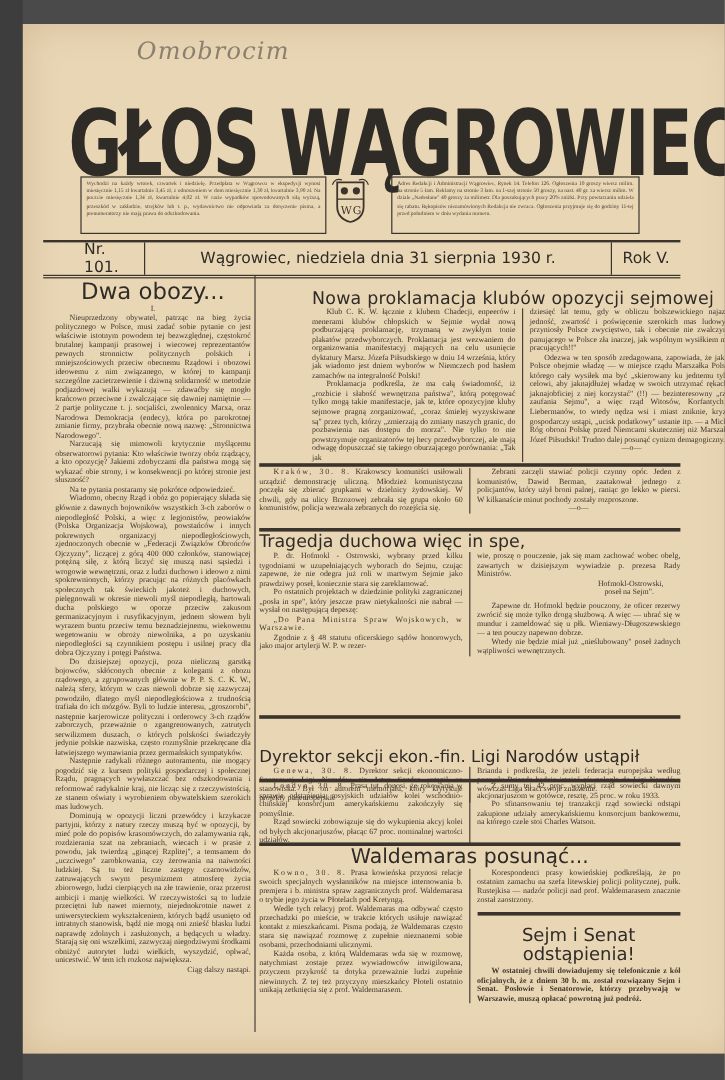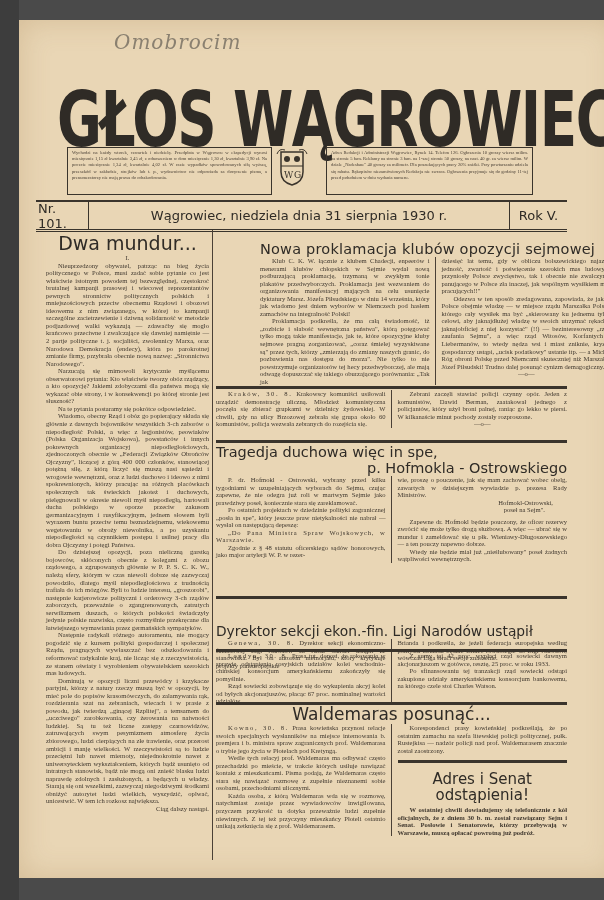--- a/index.html
+++ b/index.html
@@ -6,21 +6,21 @@
   body { width:604px; height:900px; background:#4a4a4a; position:relative; overflow:hidden; font-family:"Liberation Serif", serif; color:#3a342c; }
   .page { position:absolute; left:19px; top:20px; width:566px; height:858px; background:#e9d6b5; box-shadow: inset 0 0 30px rgba(150,110,60,0.25); padding-left: 32px; }
   .leftshadow { position:absolute; left:0; top:0; width:19px; height:900px; background:#3d3d3d; }
   .handwriting { position:absolute; left:95px; top:10px; font-family:"DejaVu Serif", serif; font-style:italic; font-size:20px; color:#8a8070; letter-spacing:1px; }
   .masthead { position:absolute; left:38px; top:60px; width:500px; height:80px; font-family:"DejaVu Sans", sans-serif; font-weight:bold; font-size:76px; line-height:80px; color:#2f2b26; letter-spacing:-2px; transform:scaleX(0.72); transform-origin:left top; white-space:nowrap; }
   .infobox { position:absolute; border:1px solid #3a342c; font-size:4.6px; line-height:6.2px; padding:2px 4px; text-align:justify; color:#4a4036; }
   .info-left { left:48px; top:127px; width:195px; height:42px; }
   .info-right { left:307px; top:127px; width:197px; height:42px; }
   .crest { position:absolute; left:256px; top:126px; width:34px; height:40px; }
   .dateline { position:absolute; left:17px; top:180px; width:531px; height:27px; border-top:2px solid #3a342c; border-bottom:3px double #3a342c; font-family:"DejaVu Sans", sans-serif; font-size:13px; color:#2f2b26; display:flex; align-items:center; }
-  .dateline .nr { width:50px; border-right:1px solid #3a342c; height:100%; display:flex; align-items:center; padding-left:2px; }
+  .dateline .nr { width:50px; border-right:1px solid #3a342c; height:100%; display:flex; align-items:center; padding-left:2px;margin-left:32px; }
   .dateline .dt { flex:1; text-align:center; }
   .dateline .rok { width:57px; border-left:1px solid #3a342c; height:100%; display:flex; align-items:center; justify-content:center; }
   .col1 { position:absolute; left:27px; top:212px; width:163px; }
   .vrule { position:absolute; width:1px; background:#4a4036; }
   h2.h { font-family:"DejaVu Sans", sans-serif; font-weight:normal; margin:0; color:#2f2b26; white-space:nowrap; }
   .body { font-size:6.6px; line-height:7.55px; text-align:justify; color:#3f372e; }
   .body p { margin:0; text-indent:12px; }
   .sec { position:absolute; left:197px; width:351px; }
   .hr { position:absolute; left:197px; width:351px; height:3px; background:#3a342c; }
   .twocol { display:flex; gap:6px; }
@@ -51,21 +51,21 @@
   </svg>
   <div class="infobox info-right">Adres Redakcji i Administracji Wągrowiec, Rynek 14. Telefon 126. Ogłoszenia 10 groszy wiersz milim. na stronie 5 łam. Reklamy na stronie 3 łam. na 1-szej stronie 50 groszy, na nast. 40 gr. za wiersz milim. W dziale „Nadesłane" 40 groszy za milimetr. Dla poszukujących pracy 20% zniżki. Przy powtarzaniu udziela się rabatu. Rękopisów niezamówionych Redakcja nie zwraca. Ogłoszenia przyjmuje się do godziny 11-tej przed południem w dniu wydania numeru.</div>
 
   <div class="dateline">
     <div class="nr">Nr. 101.</div>
     <div class="dt">Wągrowiec, niedziela dnia 31 sierpnia 1930 r.</div>
     <div class="rok">Rok V.</div>
   </div>
 
   <div class="col1">
-    <h2 class="h center" style="font-size:19px;">Dwa mundur...</h2>
+    <h2 class="h center" style="font-size:19px;">Dwa obozy...</h2>
     <div class="body center" style="text-indent:0;">I.</div>
     <div class="body">
       <p>Nieuprzedzony obywatel, patrząc na bieg życia politycznego w Polsce, musi zadać sobie pytanie co jest właściwie istotnym powodem tej bezwzględnej, częstokroć brutalnej kampanji prasowej i wiecowej reprezentantów pewnych stronnictw politycznych polskich i mniejszościowych przeciw obecnemu Rządowi i obozowi ideowemu z nim związanego, w której to kampanji szczególne zacietrzewienie i dziwną solidarność w metodzie podjazdowej walki wykazują — zdawaćby się mogło krańcowo przeciwne i zwalczające się dawniej namiętnie — 2 partje polityczne t. j. socjaliści, zwolennicy Marxa, oraz Narodowa Demokracja (endecy), która po parokrotnej zmianie firmy, przybrała obecnie nową nazwę: „Stronnictwa Narodowego".</p>
       <p>Narzucają się mimowoli krytycznie myślącemu obserwatorowi pytania: Kto właściwie tworzy obóz rządzący, a kto opozycję? Jakiemi zdobyczami dla państwa mogą się wykazać obie strony, i w konsekwencji po której stronie jest słuszność?</p>
       <p>Na te pytania postaramy się pokrótce odpowiedzieć.</p>
       <p>Wiadomo, obecny Rząd i obóz go popierający składa się głównie z dawnych bojowników wszystkich 3-ch zaborów o niepodległość Polski, a więc z legjonistów, peowiaków (Polska Organizacja Wojskowa), powstańców i innych pokrewnych organizacyj niepodległościowych, zjednoczonych obecnie w „Federacji Związków Obrońców Ojczyzny", liczącej z górą 400 000 członków, stanowiącej potężną siłę, z którą liczyć się muszą nasi sąsiedzi i wrogowie wewnętrzni, oraz z ludzi duchowo i ideowo z nimi spokrewnionych, którzy pracując na różnych placówkach społecznych tak świeckich jakoteż i duchowych, pielęgnowali w okresie niewoli myśl niepodległą, hartowali ducha polskiego w oporze przeciw zakusom germanizacyjnym i rusyfikacyjnym, jednem słowem byli wyrazem buntu przeciw temu beznadziejnemu, wiekowemu wegetowaniu w obroży niewolnika, a po uzyskaniu niepodległości są czynnikiem postępu i usilnej pracy dla dobra Ojczyzny i potęgi Państwa.</p>
       <p>Do dzisiejszej opozycji, poza nieliczną garstką bojowców, skłóconych obecnie z kolegami z obozu rządowego, a zgrupowanych głównie w P. P. S. C. K. W., należą sfery, którym w czas niewoli dobrze się zazwyczaj powodziło, dlatego myśl niepodległościowa z trudnością trafiała do ich mózgów. Byli to ludzie interesu, „groszorobi", następnie karjerowicze polityczni i orderowcy 3-ch rządów zaborczych, przeważnie o zgangrenowanych, zatrutych serwilizmem duszach, o których polskości świadczyły jedynie polskie nazwiska, często rozmyślnie przekręcane dla łatwiejszego wymawiania przez germańskich sympatyków.</p>
       <p>Następnie radykali różnego autoramentu, nie mogący pogodzić się z kursem polityki gospodarczej i społecznej Rządu, pragnących wywłaszczać bez odszkodowania i reformować radykalnie kraj, nie licząc się z rzeczywistością, ze stanem oświaty i wyrobieniem obywatelskiem szerokich mas ludowych.</p>
       <p>Dominują w opozycji liczni przewódcy i krzykacze partyjni, którzy z natury rzeczy muszą być w opozycji, by mieć pole do popisów krasomówczych, do zalamywania rąk, rozdzierania szat na zebraniach, wiecach i w prasie z powodu, jak twierdzą „ginącej Rzplitej", a temsamem do „uczciwego" zarobkowania, czy żerowania na naiwności ludzkiej. Są tu też liczne zastępy czarnowidzów, zatruwających swym pesymizmem atmosferę życia zbiorowego, ludzi cierpiących na złe trawienie, oraz przerost ambicji i manję wielkości. W rzeczywistości są to ludzie przeciętni lub nawet miernoty, niejednokrotnie nawet z uniwersyteckiem wykształceniem, których bądź usunięto od intratnych stanowisk, bądź nie mogą oni znieść blasku ludzi naprawdę zdolnych i zasłużonych, a będących u władzy. Starają się oni wszelkimi, zazwyczaj niegodziwymi środkami obniżyć autorytet ludzi wielkich, wyszydzić, oplwać, unicestwić. W tem ich rozkosz największa.</p>
       <div style="text-align:right;">Ciąg dalszy nastąpi.</div>
@@ -97,21 +97,20 @@
       <div>
           <p>Zebrani zaczęli stawiać policji czynny opór. Jeden z komunistów, Dawid Berman, zaatakował jednego z policjantów, który użył broni palnej, raniąc go lekko w piersi. W kilkanaście minut pochody zostały rozproszone.</p>
           <div class="center">—o—</div>
         </div>
     </div>
   </div>
   <div class="hr" style="top:420px;"></div>
 
   <div class="sec" style="top:424px;">
     <h2 class="h" style="font-size:14.5px;">Tragedja duchowa więc in spe,</h2>
-    <h2 class="h" style="font-size:14.5px; text-align:right;">p. Hofmokla - Ostrowskiego</h2>
     <div class="twocol body">
       <div>
         <p>P. dr. Hofmokl - Ostrowski, wybrany przed kilku tygodniami w uzupełniających wyborach do Sejmu, czując zapewne, że nie odegra już roli w martwym Sejmie jako prawdziwy poseł, koniecznie stara się zareklamować.</p>
         <p>Po ostatnich projektach w dziedzinie polityki zagranicznej „posła in spe", który jeszcze praw nietykalności nie nabrał — wysłał on następującą depeszę:</p>
         <p class="spaced" style="letter-spacing:0.8px">„Do Pana Ministra Spraw Wojskowych, w Warszawie.</p>
         <p>Zgodnie z § 48 statutu oficerskiego sądów honorowych, jako major artylerji W. P. w rezer-</p>
       </div>
       <div>
         <p style="text-indent:0">wie, proszę o pouczenie, jak się mam zachować wobec obelg, zawartych w dzisiejszym wywiadzie p. prezesa Rady Ministrów.</p>
         <div style="text-align:right; padding-right:14px;">Hofmokl-Ostrowski,</div>
@@ -155,21 +154,21 @@
     <div class="twocol body">
       <div>
         <p><span class="spaced">Kowno, 30. 8.</span> <span>Prasa kowieńska przynosi relacje swoich specjalnych wysłanników na miejsce internowania b. premjera i b. ministra spraw zagranicznych prof. Waldemarasa o trybie jego życia w Płotelach pod Kretyngą.</span></p>
         <p>Wedle tych relacyj prof. Waldemaras ma odbywać często przechadzki po mieście, w trakcie których usiłuje nawiązać kontakt z mieszkańcami. Pisma podają, że Waldemaras często stara się nawiązać rozmowę z zupełnie nieznanemi sobie osobami, przechodniami ulicznymi.</p>
         <p>Każda osoba, z którą Waldemaras wda się w rozmowę, natychmiast zostaje przez wywiadowców inwigilowana, przyczem przykrość ta dotyka przeważnie ludzi zupełnie niewinnych. Z tej też przyczyny mieszkańcy Płoteli ostatnio unikają zetknięcia się z prof. Waldemarasem.</p>
       </div>
       <div>
         <p>Korespondenci prasy kowieńskiej podkreślają, że po ostatnim zamachu na szefa litewskiej policji politycznej, pułk. Rustejkisa — nadzór policji nad prof. Waldemarasem znacznie został zaostrzony.</p>
         <div style="height:3px; background:#3a342c; margin:6px 0 8px 0;"></div>
         <div>
-          <h2 class="h center" style="font-size:15px; line-height:16px;">Adres i Senat</h2>
+          <h2 class="h center" style="font-size:15px; line-height:16px;">Sejm i Senat</h2>
           <h2 class="h center" style="font-size:15px; line-height:17px; margin-bottom:2px;">odstąpienia!</h2>
           <p class="bold">W ostatniej chwili dowiadujemy się telefonicznie z kół oficjalnych, że z dniem 30 b. m. został rozwiązany Sejm i Senat. Posłowie i Senatorowie, którzy przebywają w Warszawie, muszą opłacać powrotną już podróż.</p>
         </div>
       </div>
     </div>
   </div>
 
 </div>
 
 </body></html>

